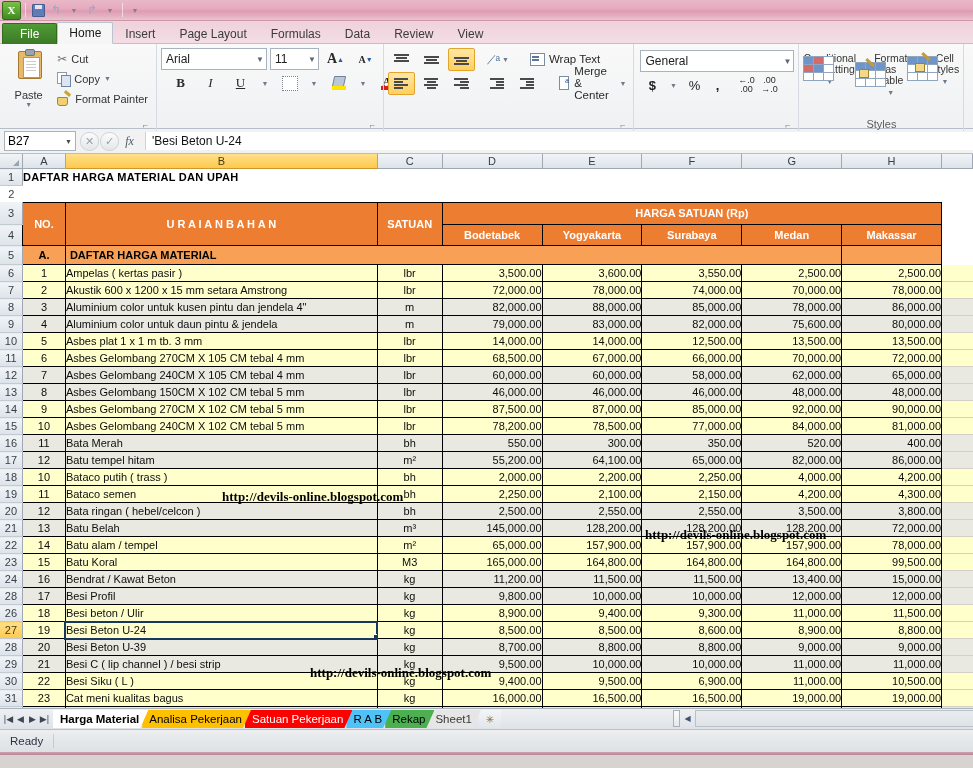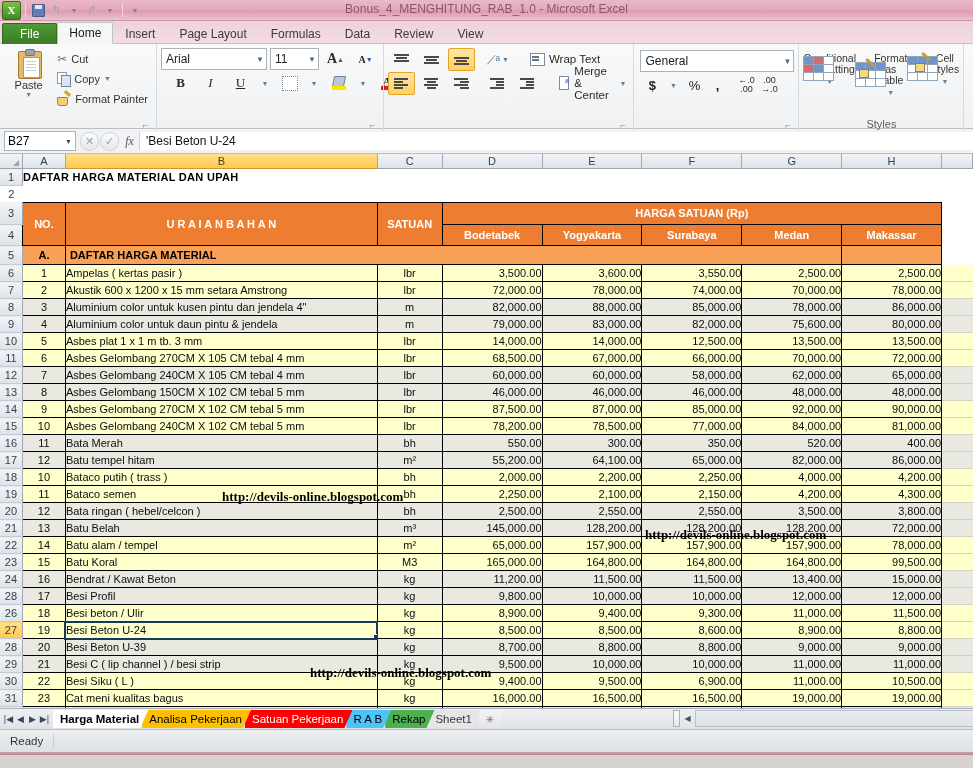--- a/index.html
+++ b/index.html
@@ -60,21 +60,21 @@
     height:14px;line-height:14px;text-align:center;font-size:11px;color:#5d5d5d;position:relative;
   }
   .dlg-launcher{position:absolute;right:2px;bottom:1px;width:9px;height:9px;color:#7d8894;font-size:9px;line-height:9px;}
   
   .clip-paste{width:50px;display:flex;flex-direction:column;align-items:center;padding-top:2px;}
   .paste-ico{width:26px;height:30px;position:relative;}
   .paste-board{position:absolute;left:2px;top:2px;width:22px;height:26px;background:#e7b96a;border:1px solid #a8782e;border-radius:2px;}
   .paste-clip{position:absolute;left:9px;top:0px;width:8px;height:5px;background:#9aa4ad;border:1px solid #6d757d;border-radius:2px;}
   .paste-page{position:absolute;left:7px;top:8px;width:15px;height:19px;background:#fff;border:1px solid #9b9b9b;}
   .paste-page:before{content:"";position:absolute;left:2px;top:3px;width:10px;height:1px;box-shadow:0 0 0 0 #ccc, 0 3px 0 #ccc,0 6px 0 #ccc,0 9px 0 #ccc;background:#ccc;}
-  .clip-paste .lbl{font-size:11px;color:#333;margin-top:0;}
+  .clip-paste .lbl{font-size:11px;color:#333;margin-top:10px;}
   .clip-list{display:flex;flex-direction:column;gap:1px;padding-top:2px;}
   .clip-item{display:flex;align-items:center;gap:4px;height:19px;padding:0 4px;font-size:11px;color:#333;white-space:nowrap;}
   .ico{display:inline-flex;align-items:center;justify-content:center;}
   .scissors{font-size:12px;color:#6b6b6b;}
   .copy-ico{width:13px;height:13px;position:relative;}
   .copy-ico:before{content:"";position:absolute;left:0;top:0;width:8px;height:10px;background:#fff;border:1px solid #8e9aa6;}
   .copy-ico:after{content:"";position:absolute;left:4px;top:3px;width:8px;height:10px;background:#dce6f2;border:1px solid #6d86a4;}
   .brush-ico{width:14px;height:13px;position:relative;}
   .brush-ico:before{content:"";position:absolute;left:7px;top:0;width:7px;height:3px;background:#caa43b;transform:rotate(40deg);}
   .brush-ico:after{content:"";position:absolute;left:0px;top:5px;width:9px;height:7px;background:#f0d071;border:1px solid #a8833a;border-radius:1px 1px 3px 3px;}
@@ -130,21 +130,21 @@
   
   .formulabar{height:24px;background:#f2f2f2;display:flex;align-items:center;border-bottom:1px solid #b6bfc9;}
   .namebox{width:64px;height:18px;margin-left:4px;background:#fff;border:1px solid #a9b3bd;
     display:flex;align-items:center;justify-content:space-between;padding:0 3px;font-size:12px;}
   .namebox .nb-caret{font-size:7px;color:#4a4a4a;}
   .fb-btns{display:flex;align-items:center;gap:1px;margin-left:4px;}
   .fb-btn{width:17px;height:17px;border-radius:9px;display:flex;align-items:center;justify-content:center;
     font-size:11px;color:#9aa2ab;background:linear-gradient(to bottom,#fbfbfb,#e4e7ea);border:1px solid #cfd4d9;}
   .fb-fx{width:19px;height:17px;display:flex;align-items:center;justify-content:center;
     font-family:"Liberation Serif",serif;font-style:italic;font-size:12px;color:#4a5a6a;}
-  .fb-input{flex:1;height:18px;background:#fff;border:none;border-left:1px solid #cdd3d9;margin-left:0;
+  .fb-input{flex:1;height:18px;background:#fff;border:none;border-left:1px solid #cdd3d9;margin-left:6px;
     display:flex;align-items:center;padding-left:6px;font-size:12px;color:#111;}
   
   .gridwrap{position:relative;background:#fff;height:554px;overflow:hidden;}
   table.sheet{border-collapse:collapse;table-layout:fixed;}
   table.sheet td,table.sheet th{padding:0;font-size:11px;}
   .colhdr{height:14px;background:linear-gradient(to bottom,#f1f4f7,#dde3e9);
     border-right:1px solid #9fa8b2;border-bottom:1px solid #9fa8b2;
     text-align:center;font-weight:normal;color:#36404a;font-size:11px;}
   .colhdr.sel{background:linear-gradient(to bottom,#ffe08a,#ffc84d);color:#4a3a10;border-bottom:1px solid #c9982f;}
   .corner{width:22px;background:linear-gradient(to bottom,#f1f4f7,#dde3e9);
@@ -215,21 +215,20 @@
         <span class="undo-ico">↱</span>
       </div>
     <div class="qat-btn">
         <span class="tiny-caret">▼</span>
       </div>
     <div class="qat-sep"></div>
     <div class="qat-btn">
         <span class="tiny-caret">▼</span>
       </div>
   </div>
-  <div class="title-text">Bonus_4_MENGHITUNG_RAB_1.0  -  Microsoft Excel</div>
 </div>
 
 <div class="tabstrip">
   <div class="tab file">File</div>
   <div class="tab active">Home</div>
   <div class="tab">Insert</div>
   <div class="tab">Page Layout</div>
   <div class="tab">Formulas</div>
   <div class="tab">Data</div>
   <div class="tab">Review</div>

